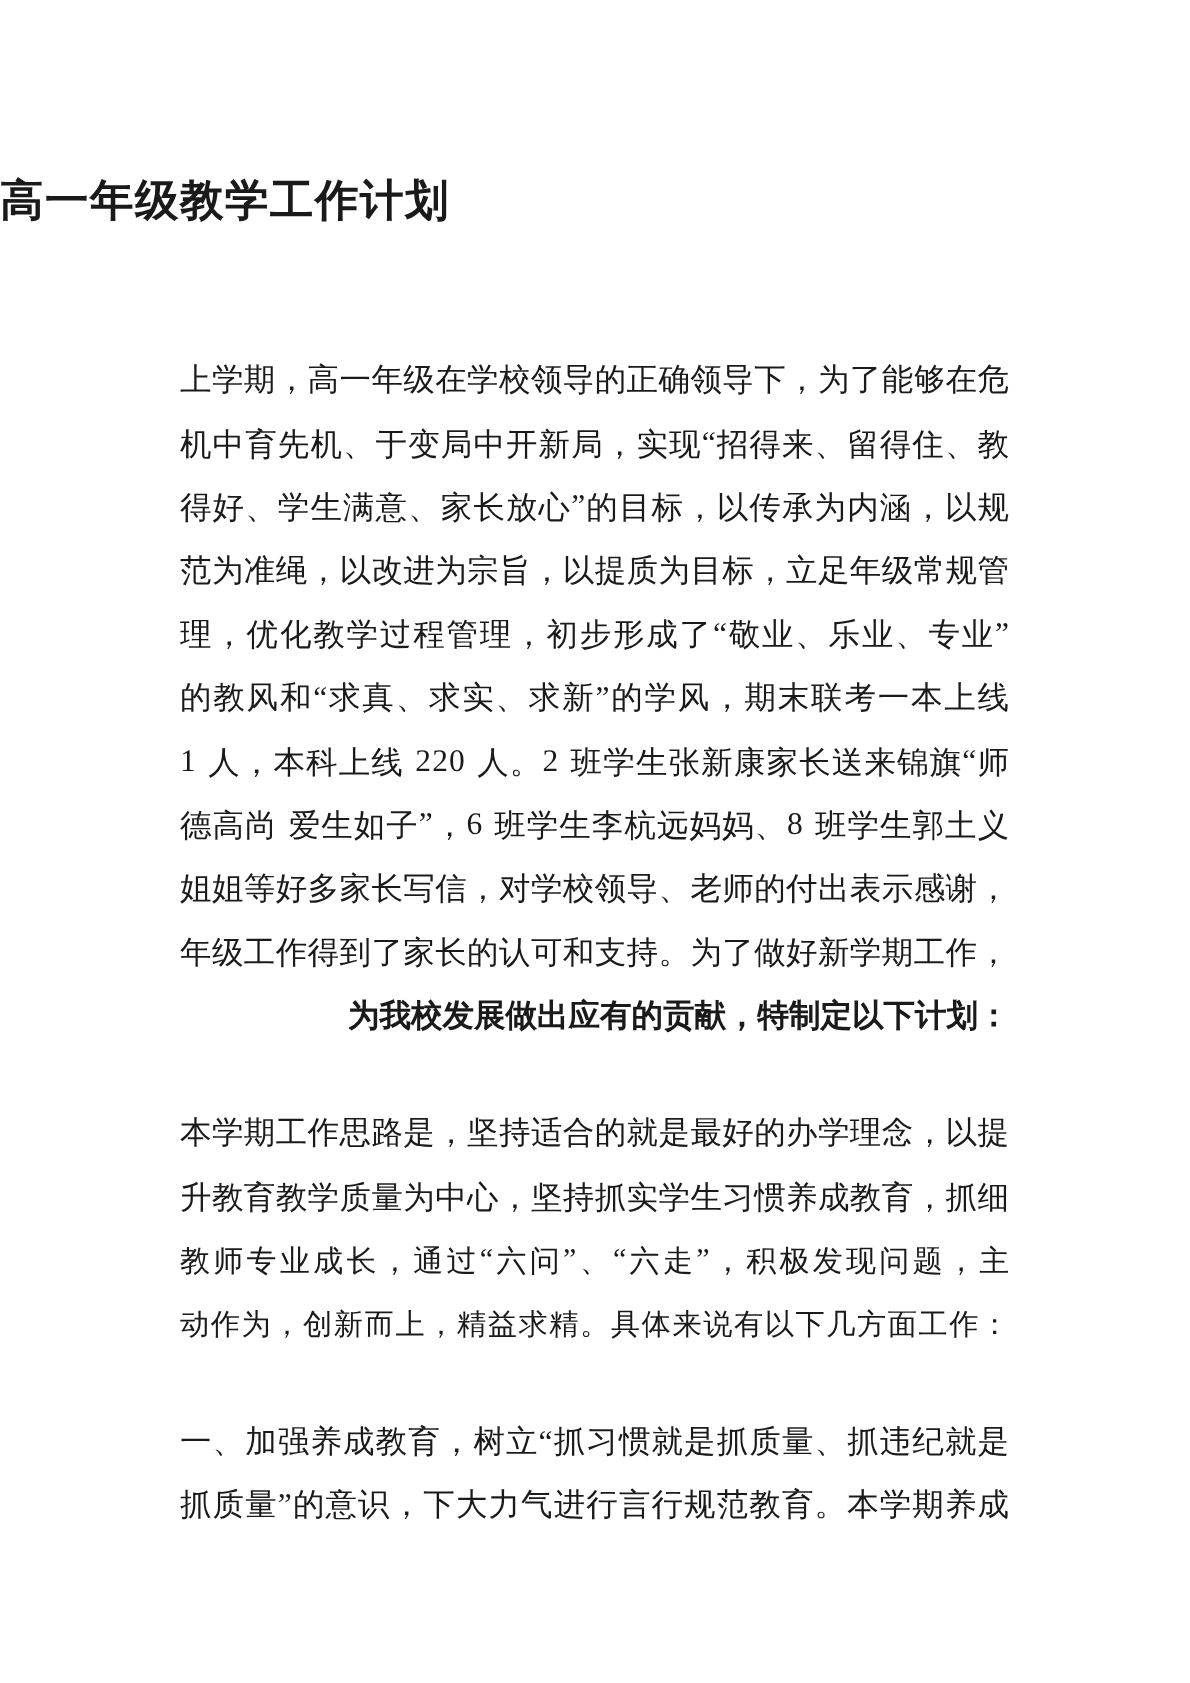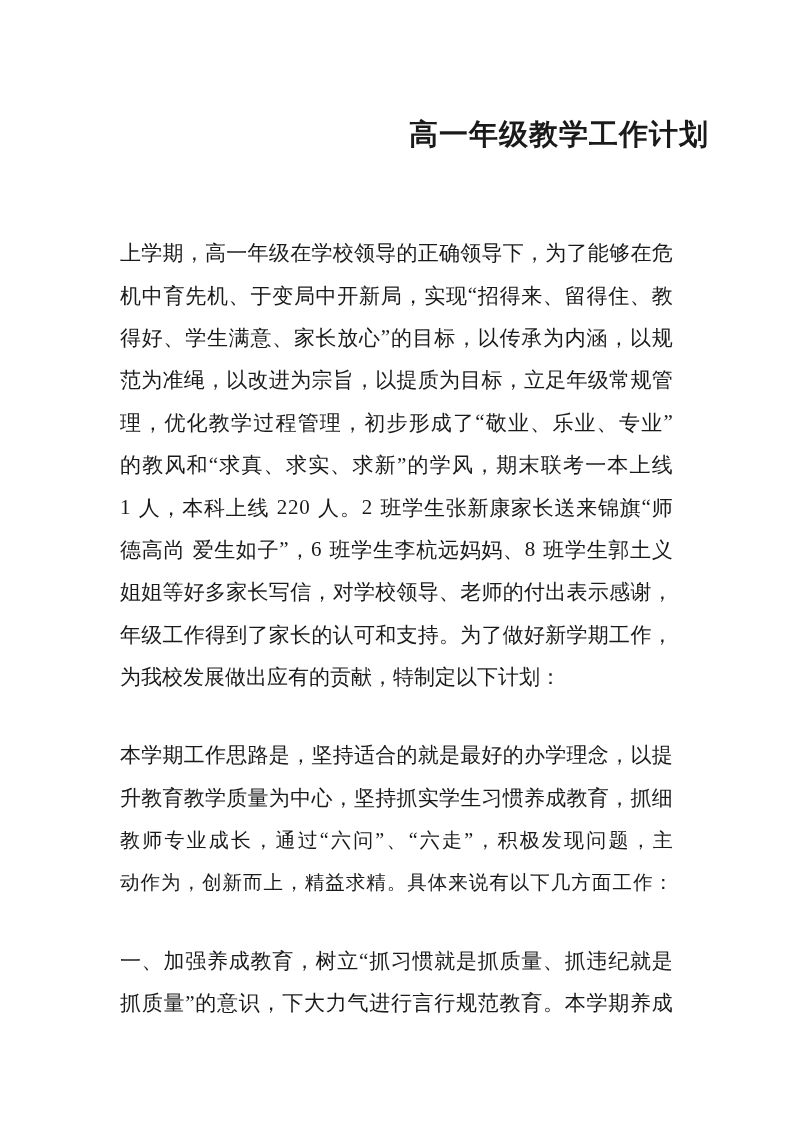--- a/index.html
+++ b/index.html
@@ -14,21 +14,21 @@
     background: #ffffff;
     overflow: hidden;
     font-family: "Liberation Serif", "DejaVu Serif", serif;
     color: #1a1a1a;
   }
   .doc-title {
     position: absolute;
     top: 112px;
     left: 0;
     width: 709px;
-    text-align: right;
+    text-align: left;
     font-size: 29px;
     font-weight: 700;
     letter-spacing: 1px;
     line-height: 44px;
     white-space: nowrap;
   }
   .content {
     position: absolute;
     left: 120px;
     top: 232px;
@@ -58,22 +58,23 @@
     display: inline-block;
     width: 0.32em;
   }
   
   .line.tight   { font-size: 20px; }
   .line.squeeze { font-size: 19.5px; }
   
   .line.last {
     display: block;
     line-height: 42.4px;
-    text-align: left;
+    text-align: right;
     white-space: nowrap;
+    font-weight: bold;
   }
 </style>
 </head>
 <body>
 
 <div class="page">
 
   <div class="doc-title">高一年级教学工作计划</div>
 
   <div class="content">

